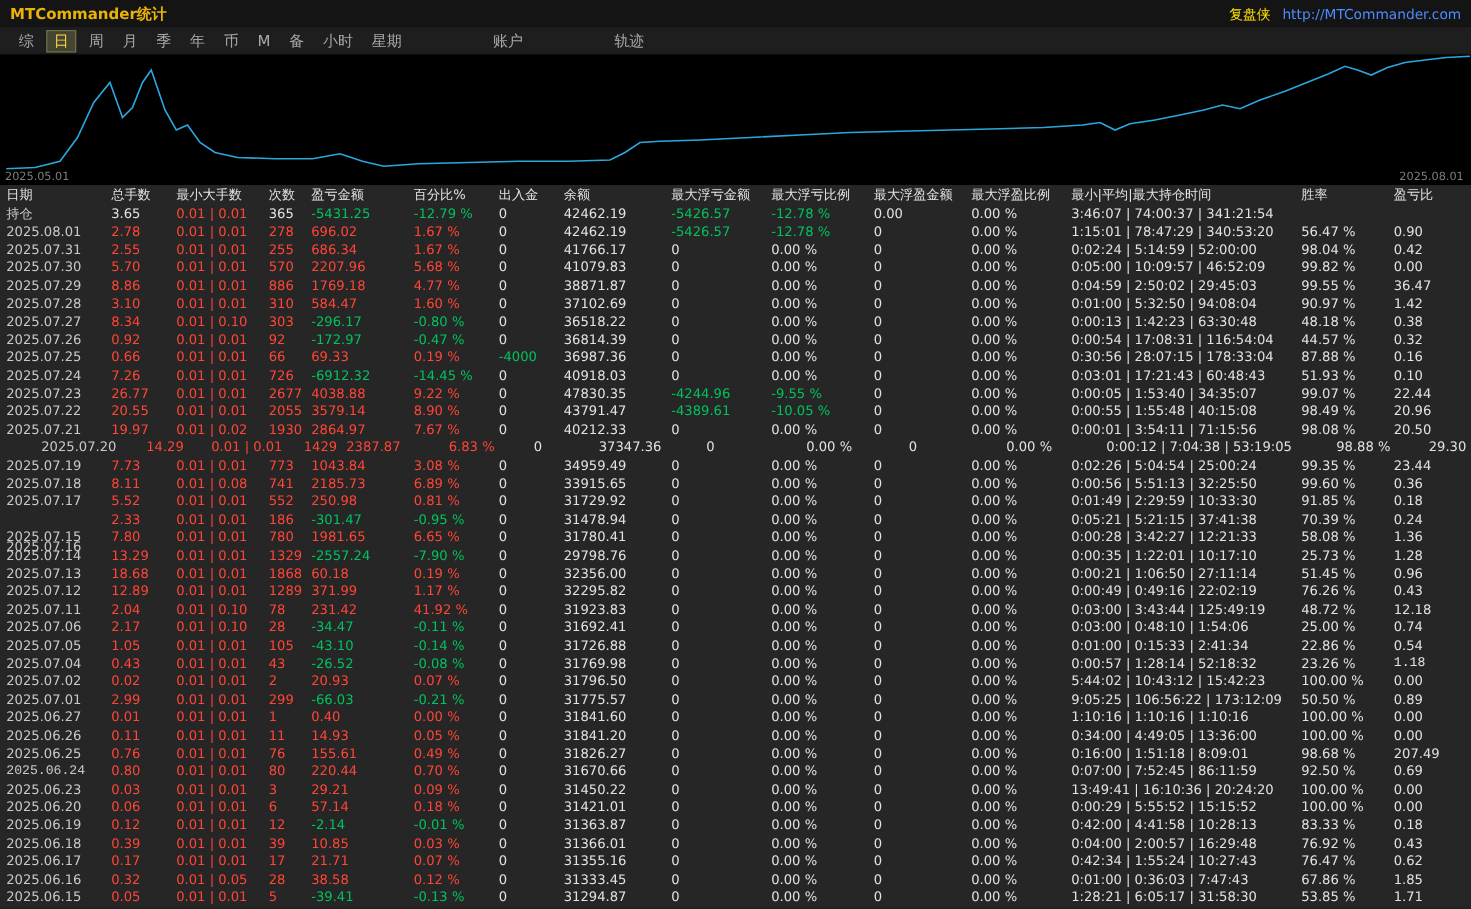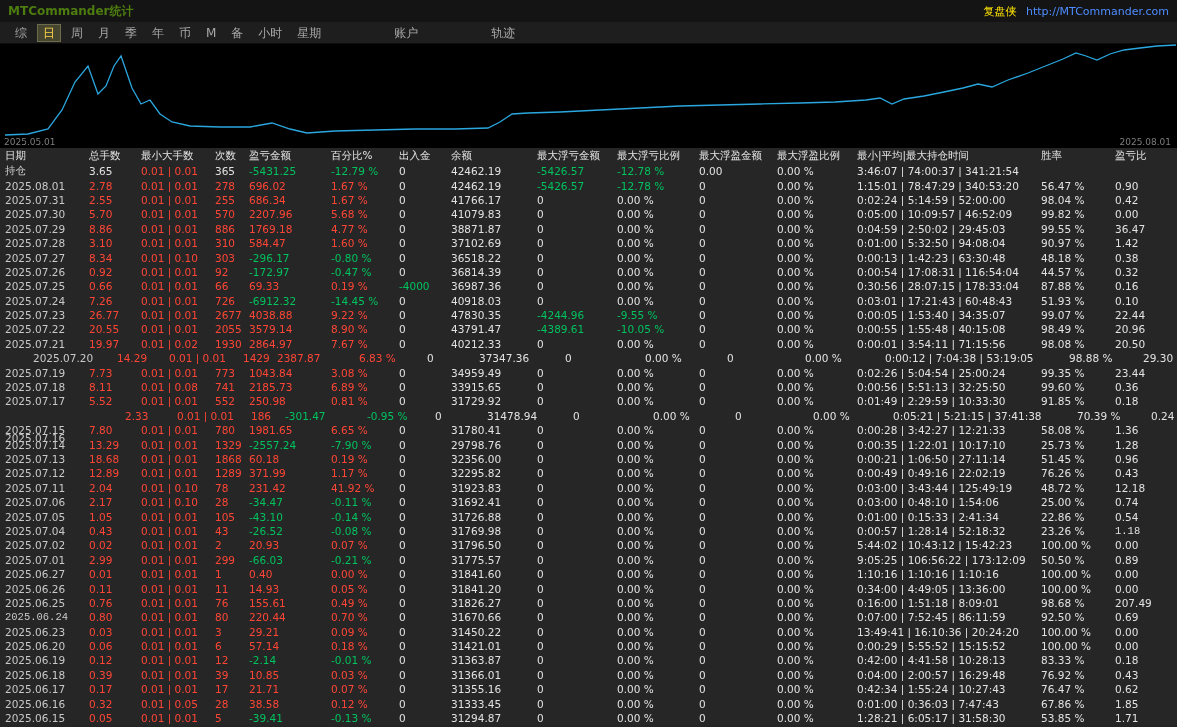--- a/index.html
+++ b/index.html
@@ -1,21 +1,21 @@
 <!DOCTYPE html>
 <html><head>
 <meta charset="utf-8">
 <style>
   *{margin:0;padding:0;box-sizing:border-box;}
   html,body{width:1177px;height:727px;overflow:hidden;}
   body{font-family:"DejaVu Sans","Liberation Sans",sans-serif;background:#1b1b1b;}
   .app{position:relative;width:1177px;height:727px;background:#242424;}
 
   .titlebar{height:22px;background:#141414;display:flex;align-items:center;justify-content:space-between;padding:0 8px;}
-  .title{color:#4d7c0f;font-size:12px;font-weight:bold;}
+  .title{color:#eab308;font-size:12px;font-weight:bold;}
   .brand{font-size:11px;white-space:nowrap;}
   .brand .bname{color:#ffe400;margin-right:6px;}
   .brand .burl{color:#4d8dff;}
 
   .menubar{height:22px;background:#1e1e1e;display:flex;align-items:center;padding:0 10px;font-size:12px;color:#a8a8a8;border-bottom:1px solid #0c0c0c;}
   .menubar .tab{padding:0 5px;margin-right:5px;line-height:16px;cursor:default;}
   .menubar .tab.active{background:#454530;color:#ffd54a;border:1px solid #6d6d4d;}
   .menubar .tab.spaced{margin-left:58px;}
 
   .chart{position:relative;height:104px;background:#000;}
@@ -376,21 +376,21 @@
           <span class="cell c-light" style="width: 80px;">0</span>
           <span class="cell c-light" style="width: 82px;">0.00 %</span>
           <span class="cell c-light" style="width: 78px;">0</span>
           <span class="cell c-light" style="width: 80px;">0.00 %</span>
           <span class="cell c-light" style="width: 184px;">0:01:49 | 2:29:59 | 10:33:30</span>
           <span class="cell c-light" style="width: 74px;">91.85 %</span>
           <span class="cell c-light" style="width: 60px;">0.18</span>
         </div>
         <div class="trow">
           <span class="cell c-date" style="width: 84px; margin-top: 44px;">2025.07.16</span>
-          <span class="cell c-red" style="width: 52px; margin-left: 36px;">2.33</span>
+          <span class="cell c-red" style="width: 52px;">2.33</span>
           <span class="cell c-red" style="width: 74px;">0.01 | 0.01</span>
           <span class="cell c-red" style="width: 34px;">186</span>
           <span class="cell c-green" style="width: 82px;">-301.47</span>
           <span class="cell c-green" style="width: 68px;">-0.95 %</span>
           <span class="cell c-light" style="width: 52px;">0</span>
           <span class="cell c-light" style="width: 86px;">31478.94</span>
           <span class="cell c-light" style="width: 80px;">0</span>
           <span class="cell c-light" style="width: 82px;">0.00 %</span>
           <span class="cell c-light" style="width: 78px;">0</span>
           <span class="cell c-light" style="width: 80px;">0.00 %</span>

